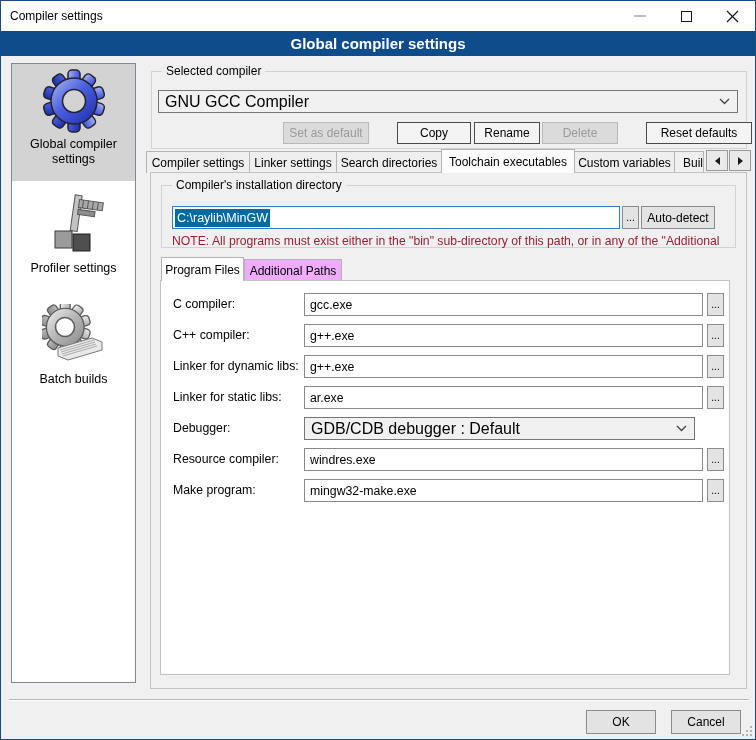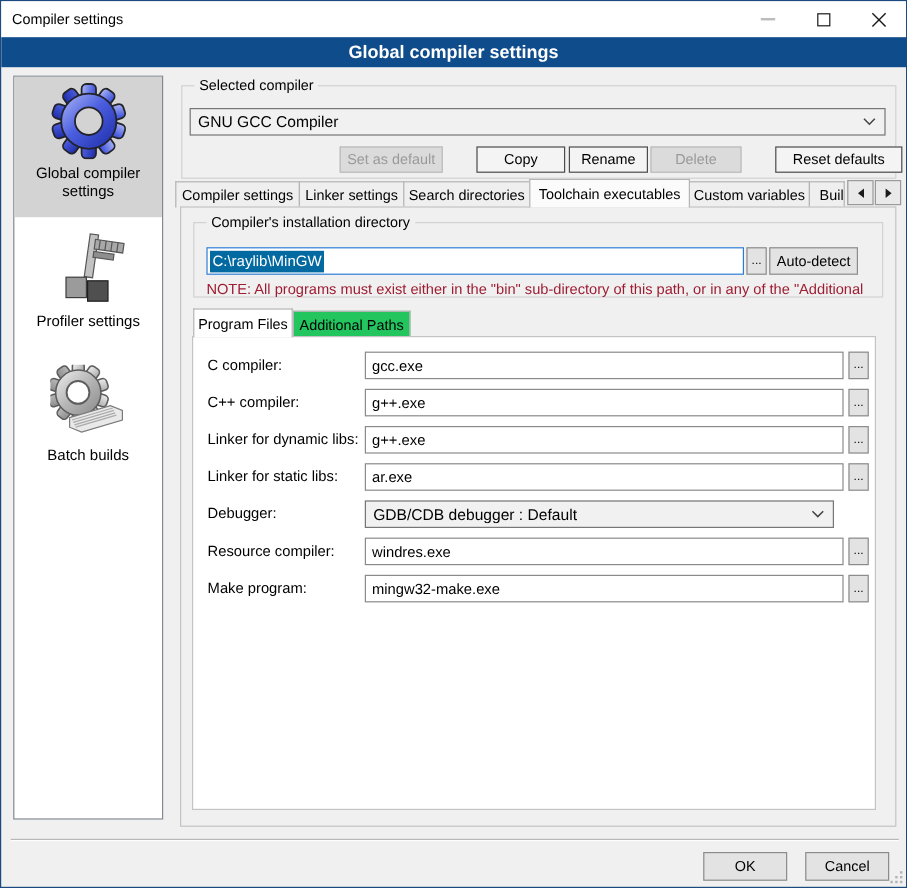--- a/index.html
+++ b/index.html
@@ -26,21 +26,21 @@
   .side-label{font-size:12.5px;color:#000;text-align:center;line-height:15px;margin-top:4px;padding:0 4px;}
   .side-item.plain{margin-top:12px;}
   .side-item.plain2{margin-top:28px;}
 
   
   .grp{position:absolute;border:1px solid #d2d2d2;}
   .grp .legend{position:absolute;left:10px;top:-8px;background:#f0f0f0;padding:0 4px;font-size:12px;color:#000;white-space:nowrap;}
 
   
   .combo{position:absolute;background:#f1f1f1;border:1px solid #767676;display:flex;align-items:center;}
-  .combo .combo-text{flex:1;font-size:13px;padding-left:6px;color:#000;white-space:nowrap;overflow:hidden;}
+  .combo .combo-text{flex:1;font-size:16px;padding-left:6px;color:#000;white-space:nowrap;overflow:hidden;}
   .combo .chev{margin-right:7px;}
 
   
   .btn{position:absolute;height:22px;background:#f4f4f4;border:1px solid #4a4a4a;font-size:12px;color:#000000;
        display:flex;align-items:center;justify-content:center;white-space:nowrap;}
   .btn.disabled{background:#dbdbdb;border:1px solid #b9b9b9;color:#9a9a9a;}
   .btn.std{background:#e3e3e3;border:1px solid #8c8c8c;}
   .btn.small{font-size:10px;}
 
   
@@ -54,21 +54,21 @@
   .tri-right{width:0;height:0;border-top:4px solid transparent;border-bottom:4px solid transparent;border-left:5px solid #1a1a1a;}
 
   
   .pathbox{position:absolute;left:171px;top:205px;width:448px;height:23px;background:#fff;border:1px solid #2b7cd3;
            display:flex;align-items:center;padding-left:2px;}
   .pathbox .sel{background:#0369a1;color:#fff;font-size:12.5px;padding:2px 2px;white-space:nowrap;}
   .note{position:absolute;left:171px;top:233px;width:561px;height:15px;font-size:12.2px;color:#9e1d33;
         white-space:nowrap;overflow:hidden;}
 
   
-  .itab{position:absolute;height:22px;top:258px;background:#22c55e;border:1px solid #b4b4b4;border-bottom:none;
+  .itab{position:absolute;height:22px;top:258px;background:#f0abfc;border:1px solid #b4b4b4;border-bottom:none;
         font-size:12px;display:flex;align-items:center;justify-content:center;z-index:6;white-space:nowrap;overflow:hidden;}
   .itab.active{top:256px;height:24px;background:#ffffff;z-index:8;}
   .innerpanel{position:absolute;left:159px;top:279px;width:570px;height:395px;background:#ffffff;border:1px solid #c3c3c3;z-index:7;}
 
   
   .flabel{position:absolute;left:172px;width:128px;font-size:12.3px;color:#000;z-index:9;white-space:nowrap;}
   .ftext{position:absolute;left:303px;width:399px;height:23px;background:#fff;border:1px solid #8a8a8a;
          font-size:12.3px;padding:0 5px;color:#000;z-index:9;outline:none;}
   .fbrowse{position:absolute;left:706px;width:17px;height:23px;z-index:9;}
   .fcombo{position:absolute;left:303px;width:391px;height:23px;z-index:9;}

